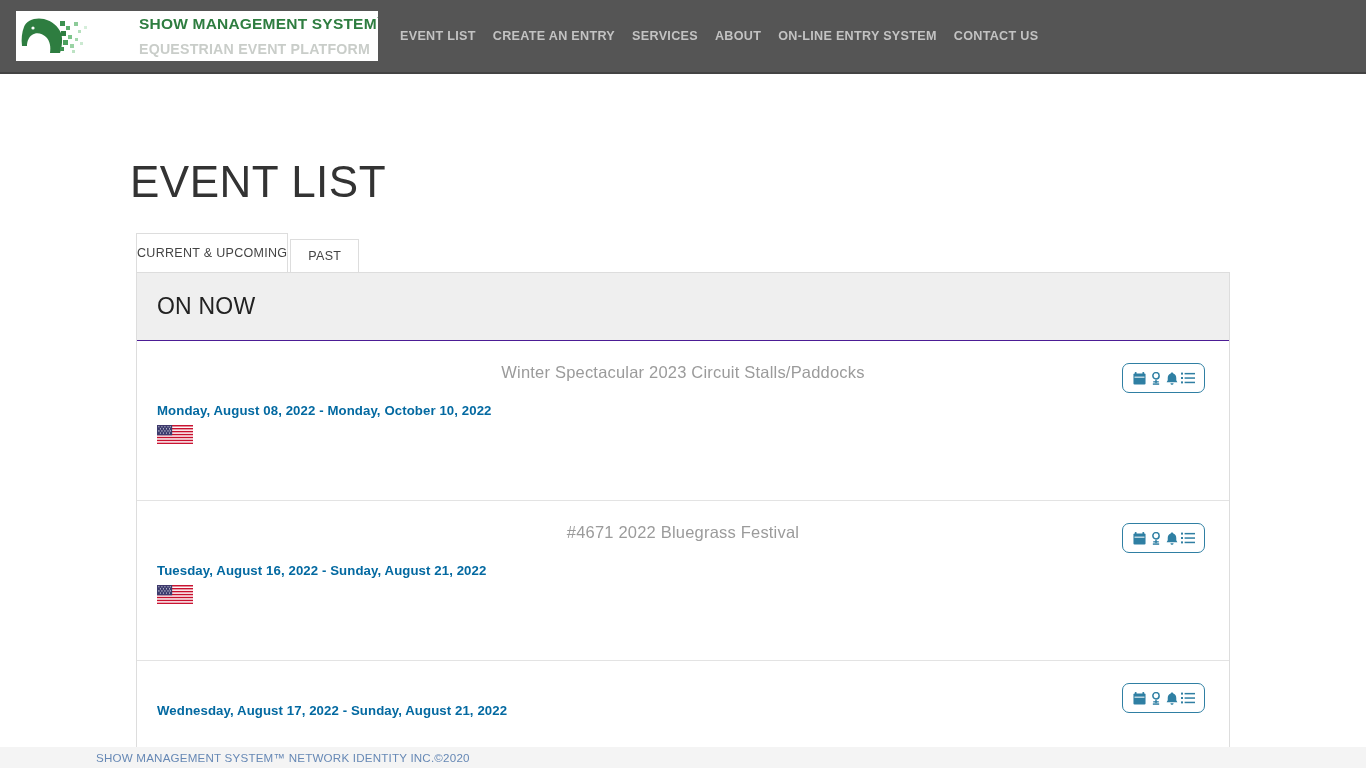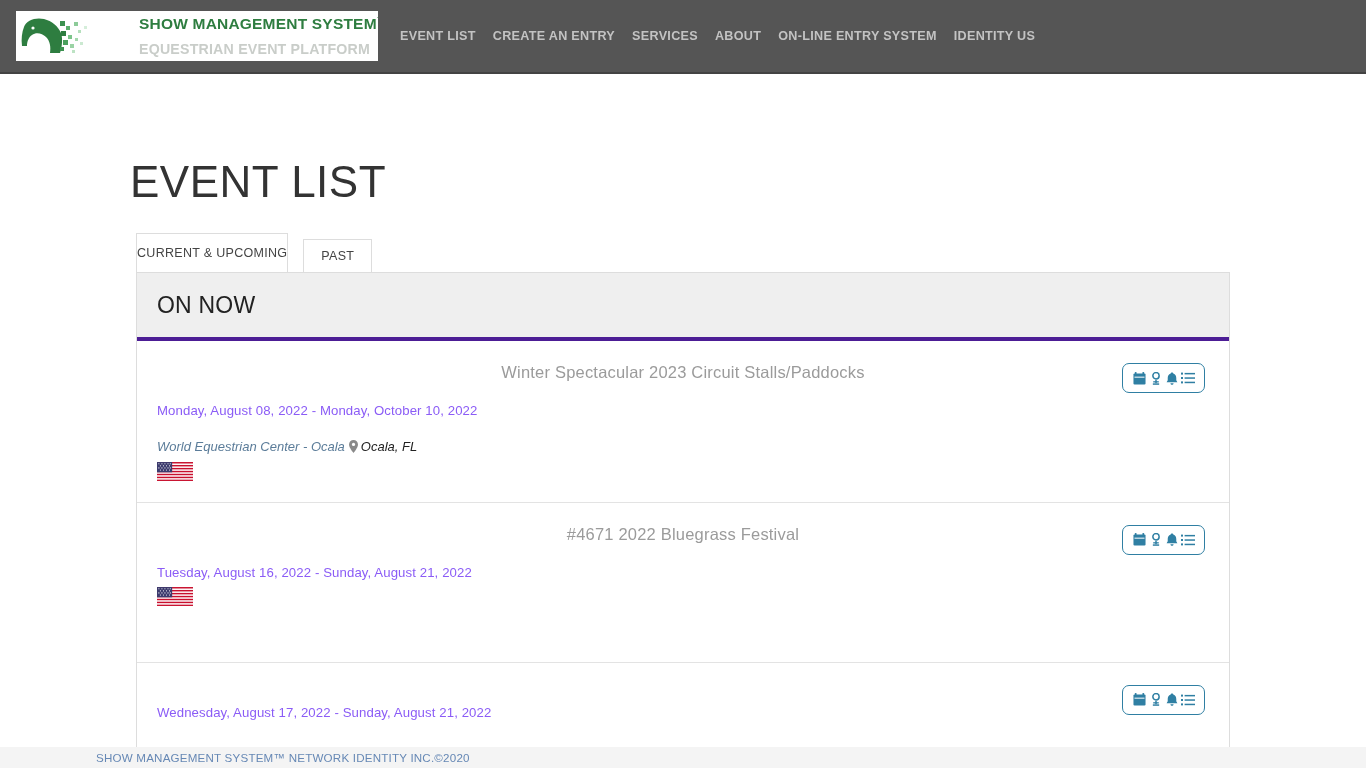--- a/index.html
+++ b/index.html
@@ -61,34 +61,34 @@
     background: #ffffff;
     border: 1px solid #dddddd;
     border-bottom: none;
     font-size: 12.5px; color: #444444;
     letter-spacing: .3px;
     display: flex; align-items: center; justify-content: center;
     cursor: pointer;
     position: relative;
   }
   .tab-active { height: 39px; padding: 0 0; z-index: 3; }
-  .tab-inactive { height: 33px; padding: 0 17px; margin-left: 15px; z-index: 2; color: #444; }
+  .tab-inactive { height: 33px; padding: 0 17px; margin-left: 2px; z-index: 2; color: #444; }
 
   
   .event-card {
     position: absolute; left: 136px; top: 272px;
     width: 1094px; height: 476px;
     border: 1px solid #dddddd;
     background: #ffffff;
     overflow: hidden;
   }
   .card-heading {
     height: 68px;
     background: #efefef;
-    border-bottom: 4px solid #4c1d95;
+    border-bottom: 1px solid #4c1d95;
     display: flex; align-items: center;
     padding-left: 20px;
   }
   .card-heading-text {
     font-size: 23px; font-weight: 400; color: #222222; letter-spacing: .2px;
   }
 
   .event-row {
     position: relative;
     border-bottom: 1px solid #e3e3e3;
@@ -96,21 +96,21 @@
     min-height: 160px;
   }
   .event-row:last-child { border-bottom: none; }
 
   .event-title {
     font-size: 16.5px; font-weight: 400; color: #9b9b9b;
     letter-spacing: .2px; line-height: 1.2; text-align: center;
   }
   .event-dates {
     margin-top: 20px;
-    font-size: 13.2px; color: #8b5cf6; letter-spacing: .1px;
+    font-size: 13.2px; color: #0369a1; letter-spacing: .1px; font-weight: bold;
   }
   .event-venue-line {
     margin-top: 21px;
     font-size: 13px; font-style: italic;
     display: flex; align-items: center; flex-wrap: wrap;
   }
   .venue-link {
     color: #5b7c99; text-decoration: none; font-style: italic;
     border-bottom: 1px solid transparent; cursor: pointer;
   }
@@ -178,21 +178,21 @@
       <div class="logo-line2">EQUESTRIAN EVENT PLATFORM</div>
     </div>
   </div>
 
   <nav class="main-nav">
     <a class="nav-item" href="#">EVENT LIST</a>
     <a class="nav-item" href="#">CREATE AN ENTRY</a>
     <a class="nav-item" href="#">SERVICES</a>
     <a class="nav-item" href="#">ABOUT</a>
     <a class="nav-item" href="#">ON-LINE ENTRY SYSTEM</a>
-    <a class="nav-item" href="#">IDENTITY US</a>
+    <a class="nav-item" href="#">CONTACT US</a>
   </nav>
 </div>
 
 <h1 class="page-title">EVENT LIST</h1>
 
 <div class="tabs">
   <div class="tab tab-active">
     <span>CURRENT &amp; UPCOMING</span>
   </div>
   <div class="tab tab-inactive">
@@ -202,30 +202,20 @@
 
 <div class="event-card">
 
   <div class="card-heading">
     <span class="card-heading-text">ON NOW</span>
   </div>
 
   <div class="event-row">
     <div class="event-title">Winter Spectacular 2023 Circuit Stalls/Paddocks</div>
     <div class="event-dates">Monday, August 08, 2022 - Monday, October 10, 2022</div>
-    <div class="event-venue-line">
-      <a class="venue-link" href="#">World Equestrian Center - Ocala</a>
-      <span class="pin-icon">
-        <svg width="9" height="13" viewBox="0 0 9 13">
-            <path d="M4.5 0C2 0 0 2 0 4.5C0 7.6 4.5 13 4.5 13S9 7.6 9 4.5C9 2 7 0 4.5 0Z" fill="#8a8a8a"></path>
-            <circle cx="4.5" cy="4.4" r="1.6" fill="#ffffff"></circle>
-          </svg>
-      </span>
-      <span class="venue-city">Ocala, FL</span>
-    </div>
     <svg class="flag" viewBox="0 0 38 20">
       <rect width="38" height="20" fill="#ffffff"></rect>
       <g fill="#c8102e">
         <rect y="0" width="38" height="1.55"></rect>
           <rect y="3.1" width="38" height="1.55"></rect>
         <rect y="6.2" width="38" height="1.55"></rect>
           <rect y="9.3" width="38" height="1.55"></rect>
         <rect y="12.4" width="38" height="1.55"></rect>
           <rect y="15.5" width="38" height="1.55"></rect>
         <rect y="18.6" width="38" height="1.4"></rect>

